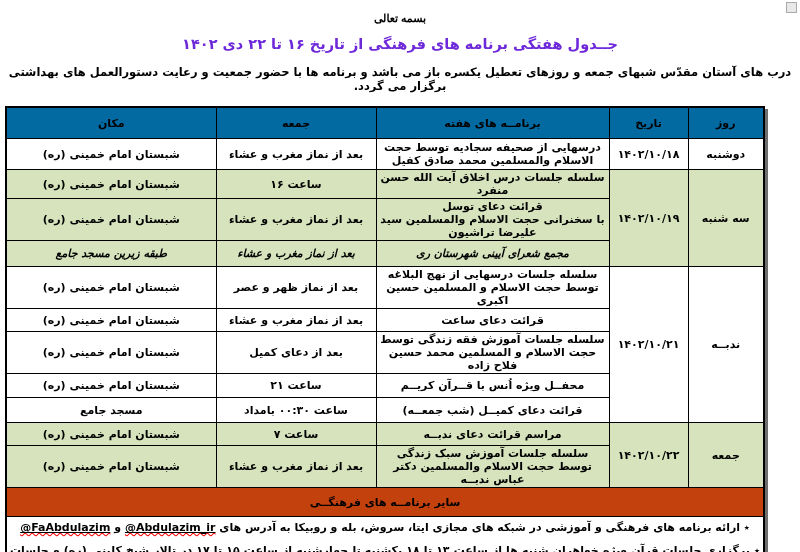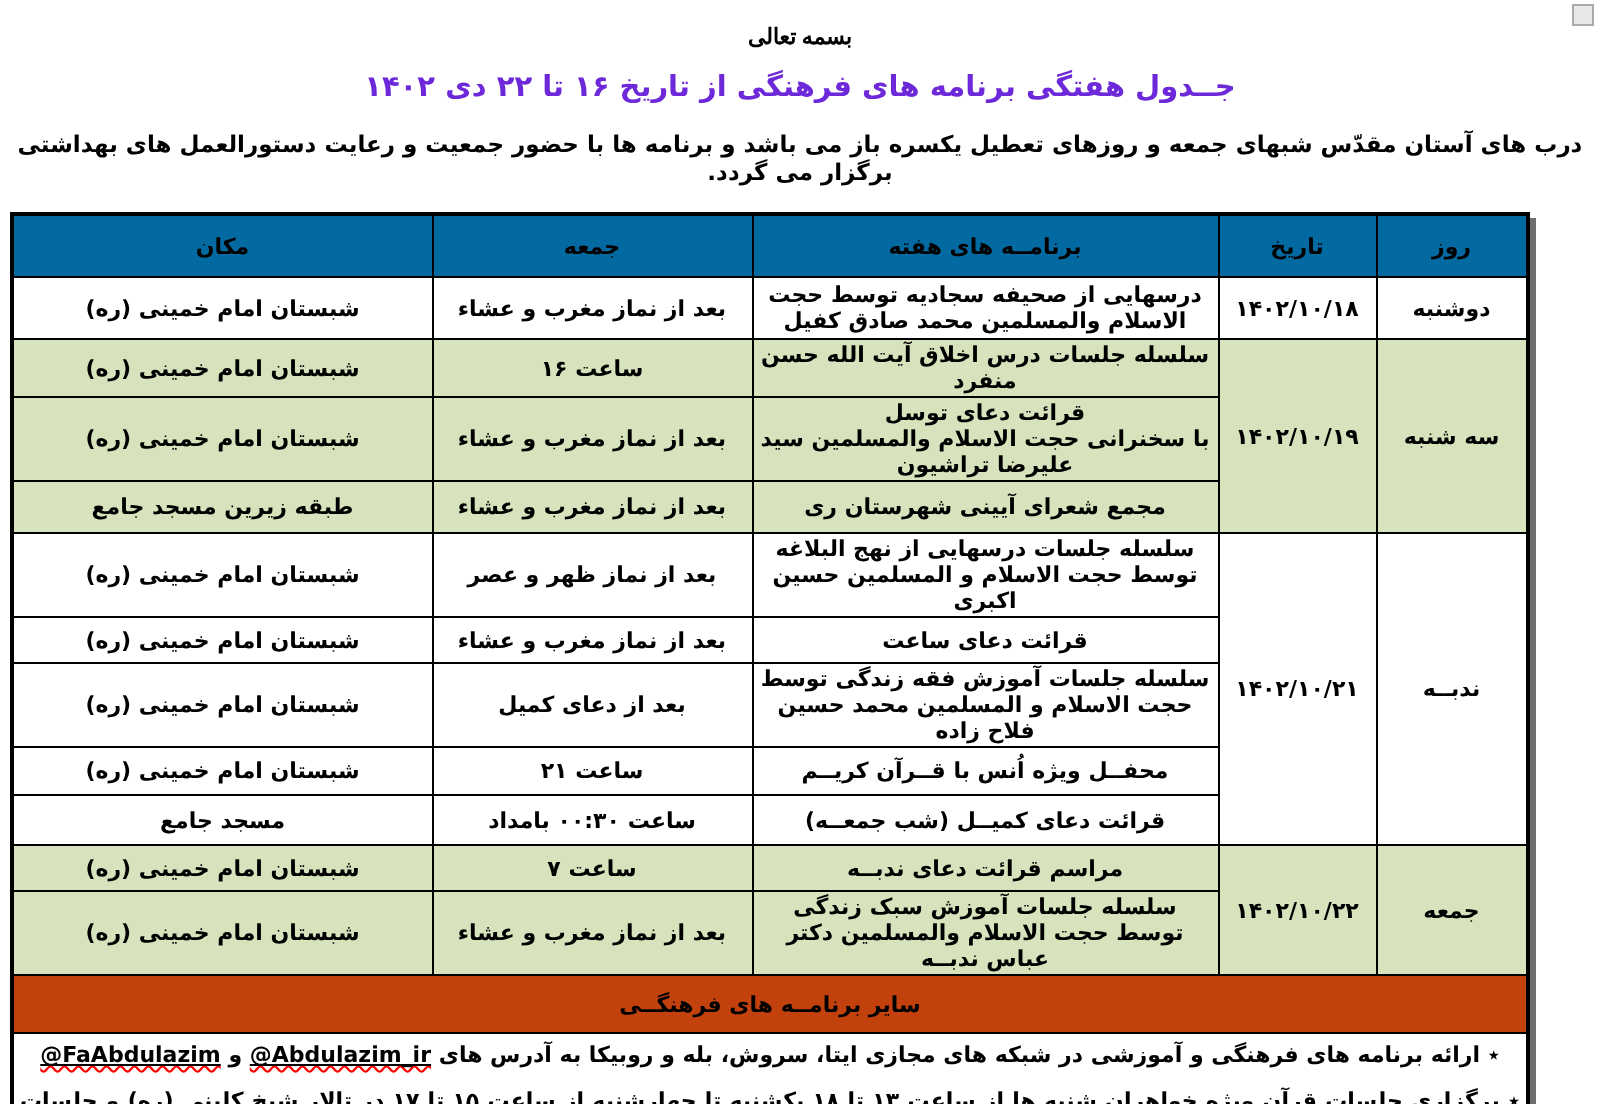--- a/index.html
+++ b/index.html
@@ -44,21 +44,21 @@
   .note-social{ text-align:center; line-height:1.8; }
   .handle{
     display:inline-block; direction:ltr; unicode-bidi:isolate;
     text-decoration:underline wavy #ff0000;
     text-decoration-skip-ink:none;
   }
   .handle > span{ text-decoration:underline solid #000; }
   .note-body{ text-align:justify; text-align-last:justify; line-height:1.95; margin-top:2px; }
   
   tr.h30 td{height:28px;} tr.h24 td{height:22px;} tr.h40 td{height:38px;margin-left:42px;}
-  tr.h25 td{height:23px;} tr.h22 td{height:20px;} tr.h23 td{height:21px;}
+  tr.h25 td{height:23px;font-style:italic;} tr.h22 td{height:20px;} tr.h23 td{height:21px;}
 </style>
 </head>
 <body>
 
 <div class="corner-artifact"></div>
 
 <div class="bismillah">بسمه تعالی</div>
 <div class="main-title">جــدول هفتگی برنامه های فرهنگی از تاریخ  ۱۶ تا ۲۲ دی ۱۴۰۲</div>
 <div class="subtitle">درب های آستان مقدّس شبهای جمعه و روزهای تعطیل یکسره باز می باشد و برنامه ها با حضور جمعیت و رعایت دستورالعمل های بهداشتی برگزار می گردد.</div>
 

